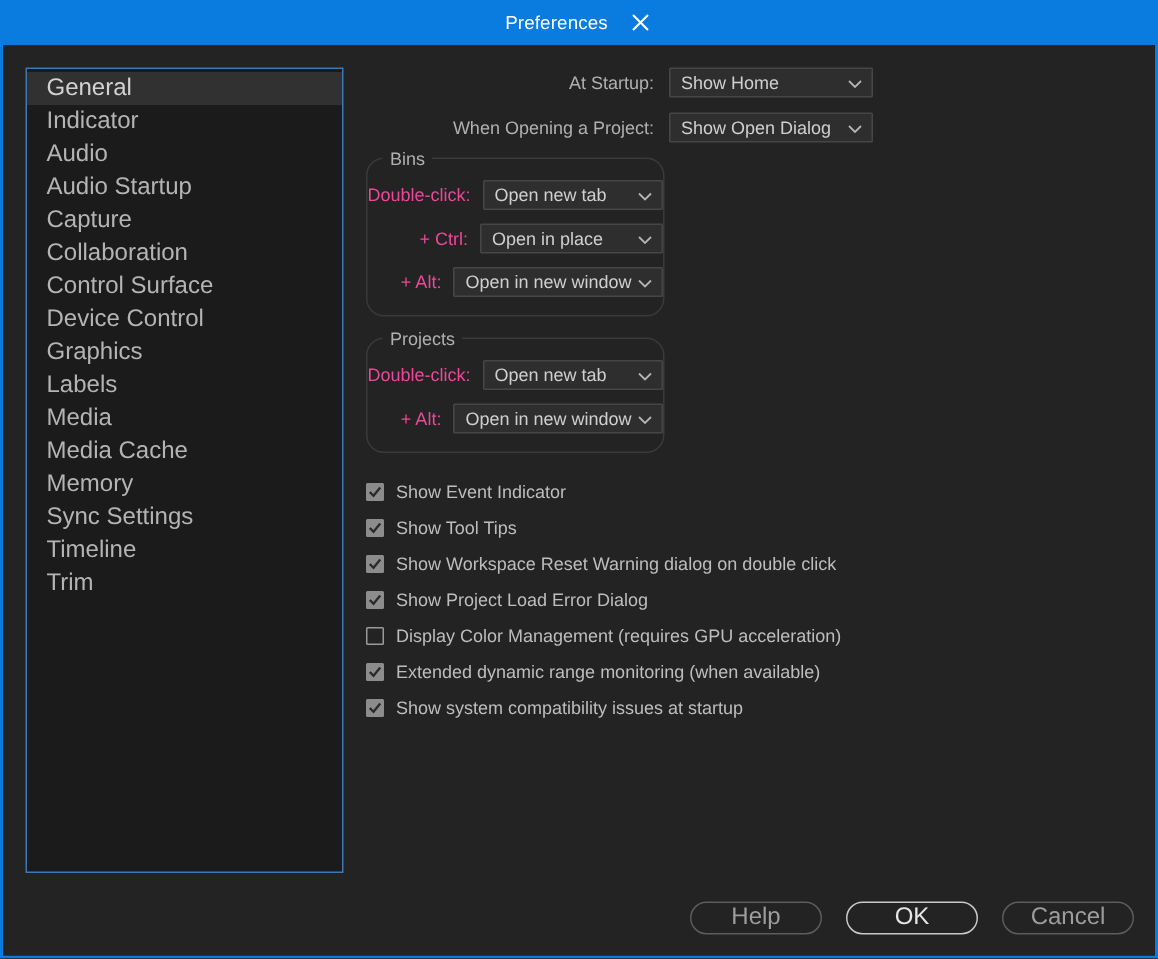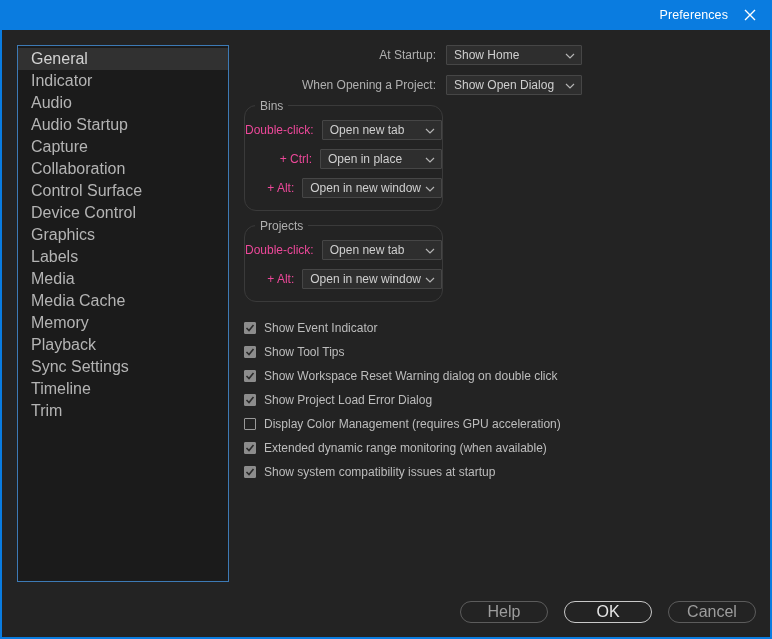--- a/index.html
+++ b/index.html
@@ -30,21 +30,21 @@
     flex-direction: column;
   }
 
   
   .titlebar {
     height: 30px;
     min-height: 30px;
     background: #0a7ce0;
     display: flex;
     align-items: center;
-    justify-content: flex-end;
+    justify-content: center;
     padding: 0 0 0 14px;
     position: relative;
     left: -2px;
     width: 772px;
   }
   .titlebar-title {
     color: #ffffff;
     font-size: 12.5px;
     letter-spacing: 0.1px;
   }
@@ -254,21 +254,20 @@
       <div class="category-item">Audio Startup</div>
       <div class="category-item">Capture</div>
       <div class="category-item">Collaboration</div>
       <div class="category-item">Control Surface</div>
       <div class="category-item">Device Control</div>
       <div class="category-item">Graphics</div>
       <div class="category-item">Labels</div>
       <div class="category-item">Media</div>
       <div class="category-item">Media Cache</div>
       <div class="category-item">Memory</div>
-      <div class="category-item">Playback</div>
       <div class="category-item">Sync Settings</div>
       <div class="category-item">Timeline</div>
       <div class="category-item">Trim</div>
     </div>
 
     <div class="settings-pane">
 
       <div class="field-row">
         <span class="field-label">At Startup:</span>
         <div class="select select-w-136">

